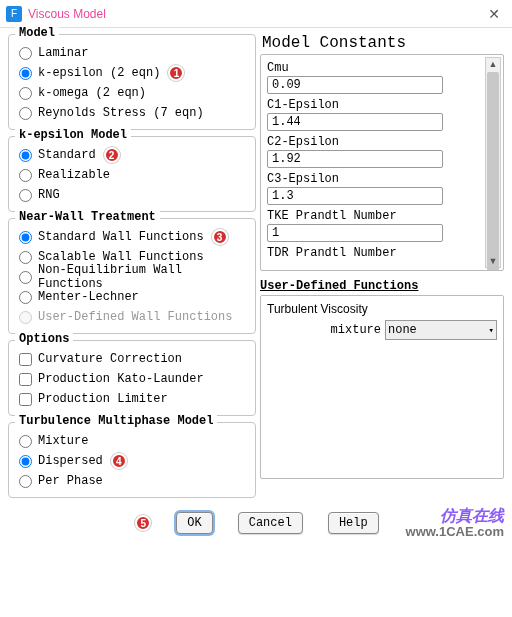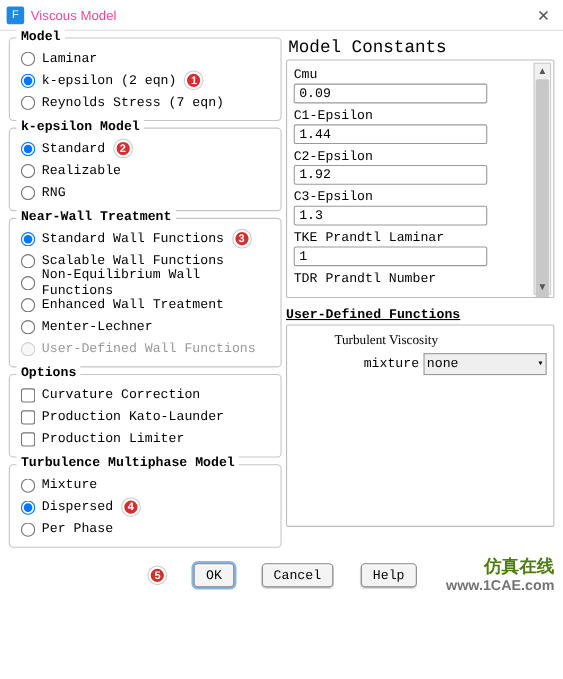--- a/index.html
+++ b/index.html
@@ -150,24 +150,23 @@
     margin-top: 8px;
     margin-bottom: 2px;
   }
   .udf-panel {
     border: 1px solid #bbb;
     border-radius: 2px;
     padding: 6px;
     height: 184px;
   }
   .udf-label {
-    font-family: Liberation Serif, serif;
+    font-family: Liberation Sans, sans-serif;
     font-size: 12px;
     margin-bottom: 4px;
-    margin-left: 37px;
   }
   .udf-row {
     display: flex;
     align-items: center;
     justify-content: flex-end;
     gap: 4px;
   }
   .udf-select {
     width: 112px;
     height: 20px;
@@ -198,21 +197,21 @@
   .btn.primary {
     box-shadow: 0 0 0 2px #8ab4e8, inset 0 1px 0 #fff;
   }
   .watermark {
     position: absolute;
     right: 8px; bottom: 2px;
     text-align: right;
     font-family: "Microsoft YaHei", Arial, sans-serif;
     line-height: 1.15;
   }
-  .watermark .line1 { font-size: 16px; color: #4d7c0f; font-weight: 600;}
+  .watermark .line1 { font-size: 16px; color: #8b5cf6; font-weight: 600; font-style: italic;}
   .watermark .line2 { font-size: 13px; color: #737373; font-weight: bold;}
   .faint-wm {
     position: absolute;
     font-family: Arial, sans-serif;
     font-size: 36px;
     font-weight: bold;
     color: rgba(0,0,0,0.04);
     letter-spacing: 3px;
     pointer-events: none;
   }
@@ -236,20 +235,24 @@
         <input type="radio" name="model" style="">
           <span>Laminar</span>
       </label>
       <label class="opt">
         <input type="radio" name="model" checked="" style="">
           <span>k-epsilon (2 eqn)</span>
         <span class="badge">1</span>
       </label>
       <label class="opt">
         <input type="radio" name="model" style="">
+          <span>k-omega (2 eqn)</span>
+      </label>
+      <label class="opt">
+        <input type="radio" name="model" style="">
           <span>Reynolds Stress (7 eqn)</span>
       </label>
     </div>
 
     <div class="group">
       <div class="group-title">k-epsilon Model</div>
       <label class="opt">
         <input type="radio" name="ke" checked="" style="">
           <span>Standard</span>
         <span class="badge">2</span>
@@ -271,24 +274,20 @@
           <span>Standard Wall Functions</span>
         <span class="badge">3</span>
       </label>
       <label class="opt">
         <input type="radio" name="nwt" style="">
           <span>Scalable Wall Functions</span>
       </label>
       <label class="opt">
         <input type="radio" name="nwt" style="">
           <span>Non-Equilibrium Wall Functions</span>
-      </label>
-      <label class="opt">
-        <input type="radio" name="nwt" style="">
-          <span>Enhanced Wall Treatment</span>
       </label>
       <label class="opt">
         <input type="radio" name="nwt" style="">
           <span>Menter-Lechner</span>
       </label>
       <label class="opt disabled">
         <input type="radio" name="nwt" disabled="" style="">
           <span>User-Defined Wall Functions</span>
       </label>
     </div>
@@ -338,21 +337,21 @@
 
       <div class="mc-label">C1-Epsilon</div>
       <input class="mc-input" value="1.44" style="">
 
       <div class="mc-label">C2-Epsilon</div>
       <input class="mc-input" value="1.92" style="">
 
       <div class="mc-label">C3-Epsilon</div>
       <input class="mc-input" value="1.3" style="">
 
-      <div class="mc-label">TKE Prandtl Laminar</div>
+      <div class="mc-label">TKE Prandtl Number</div>
       <input class="mc-input" value="1" style="">
 
       <div class="mc-label">TDR Prandtl Number</div>
 
       <div class="scrollbar">
         <div class="arrow up">▲</div>
         <div class="thumb"></div>
         <div class="arrow down">▼</div>
       </div>
     </div>

